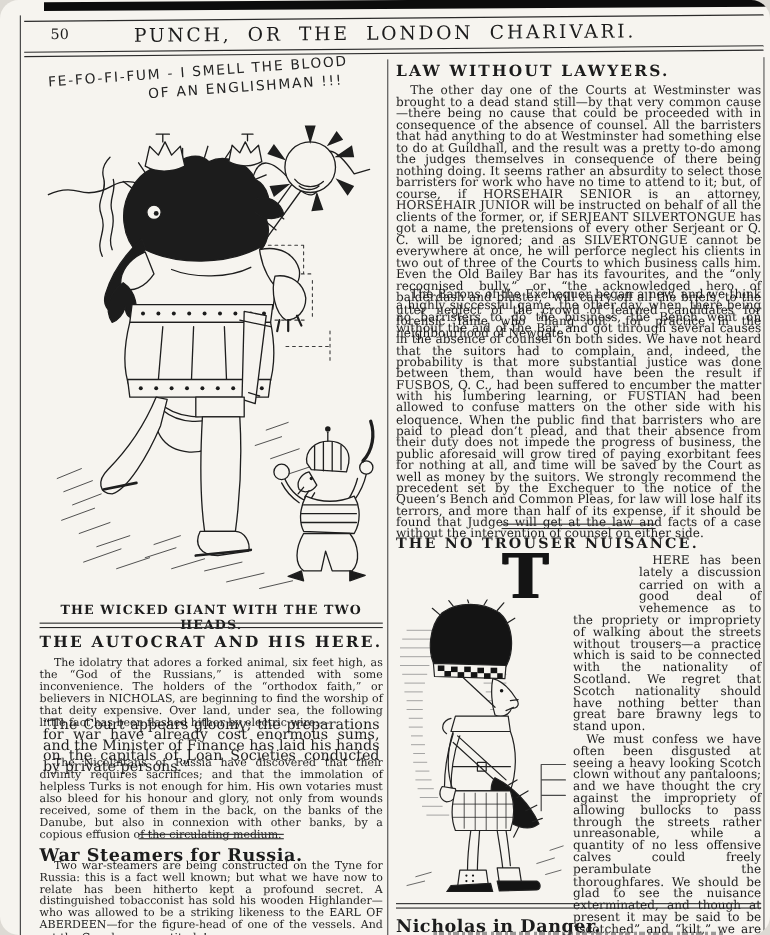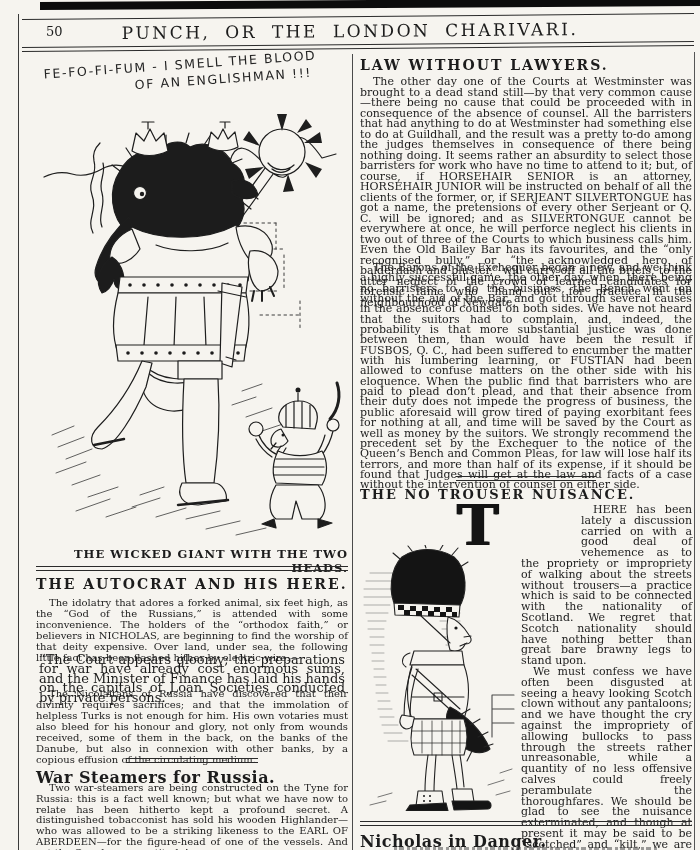--- a/index.html
+++ b/index.html
@@ -1,34 +1,34 @@
 <!DOCTYPE html>
 <html><head>
 <meta charset="utf-8">
 <style>
   html,body{margin:0;padding:0;background:#dddad4;}
   .page{position:relative;width:700px;height:850px;background:#f6f4ef;overflow:hidden;
-        font-family:"DejaVu Serif",serif;color:#1c1c1c;}
+        font-family:"DejaVu Serif",serif;color:#1c1c1c;border-radius:17px;}
   .topbar{position:absolute;left:40px;top:0;width:662px;height:8px;background:#0c0c0c;transform:rotate(-0.35deg);}
   .hdr-rule{position:absolute;left:22px;top:16px;width:672px;border-top:1.4px solid #2a2a2a;transform:rotate(-0.5deg);}
   .hdr-double{position:absolute;left:22px;top:44px;width:672px;height:3px;
       border-top:1.2px solid #2a2a2a;border-bottom:1.2px solid #2a2a2a;transform:rotate(-0.5deg);}
   .pageno{position:absolute;left:46px;top:24px;font-size:13px;}
   .masthead{position:absolute;left:0;right:0;top:21px;text-align:center;font-size:17px;
       letter-spacing:2.5px;word-spacing:7px;transform:rotate(-0.5deg);}
   .edge-l{position:absolute;left:18px;top:14px;bottom:0;border-left:1.3px solid #3a3a3a;}
   .edge-r{position:absolute;left:694px;top:52px;bottom:0;border-left:1px solid #555;}
   .divider{position:absolute;left:352px;top:54px;bottom:0;border-left:1px solid #4a4a4a;}
   .col{position:absolute;top:55px;}
   .col-l{left:36px;width:312px;height:795px;}
   .col-r{left:360px;width:332px;height:795px;}
   .abs{position:absolute;left:0;right:0;}
   .h-main{font-weight:bold;font-size:14px;letter-spacing:2px;}
   .h-sub{font-weight:bold;font-size:16px;letter-spacing:.5px;text-align:left;}
-  .cap{font-weight:bold;font-size:11.5px;letter-spacing:1px;text-align:right;}
+  .cap{font-weight:bold;font-size:11.5px;letter-spacing:1px;text-align:center;}
   .bodytext{font-size:11px;line-height:10.5px;text-align:justify;text-indent:13px;margin:0;}
   .bodytext-l{font-size:10px;line-height:11px;text-align:justify;text-indent:13px;margin:0;}
   .quote{font-size:13px;line-height:9.4px;text-align:justify;margin:0;padding:0 3px;}
   .drule{height:3px;border-top:1.1px solid #2a2a2a;border-bottom:1.1px solid #2a2a2a;}
   .drule-short{width:42%;margin:0 auto;}
   .speech{position:absolute;left:8px;top:2px;transform:rotate(-4deg);
       font-family:"DejaVu Sans",sans-serif;font-size:12.5px;letter-spacing:1.6px;color:#242424;white-space:nowrap;}
   .speech .l2{display:block;margin-left:90px;margin-top:2px;}
   .trouser-art{position:absolute;left:0;right:0;}
   .dropcap{position:absolute;left:97px;top:-8px;font-weight:bold;font-size:56px;line-height:1;color:#141414;

